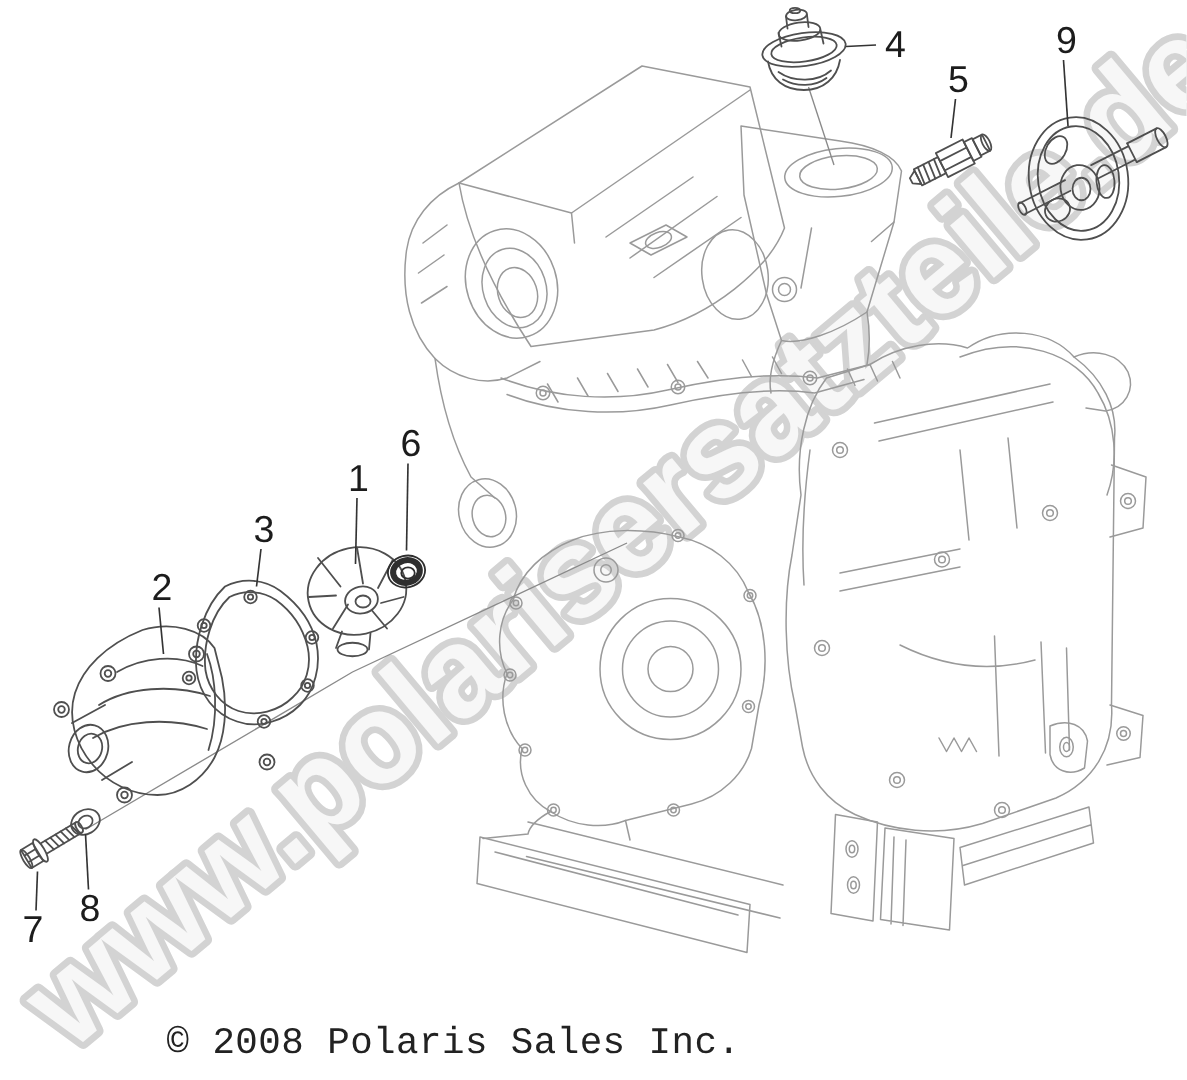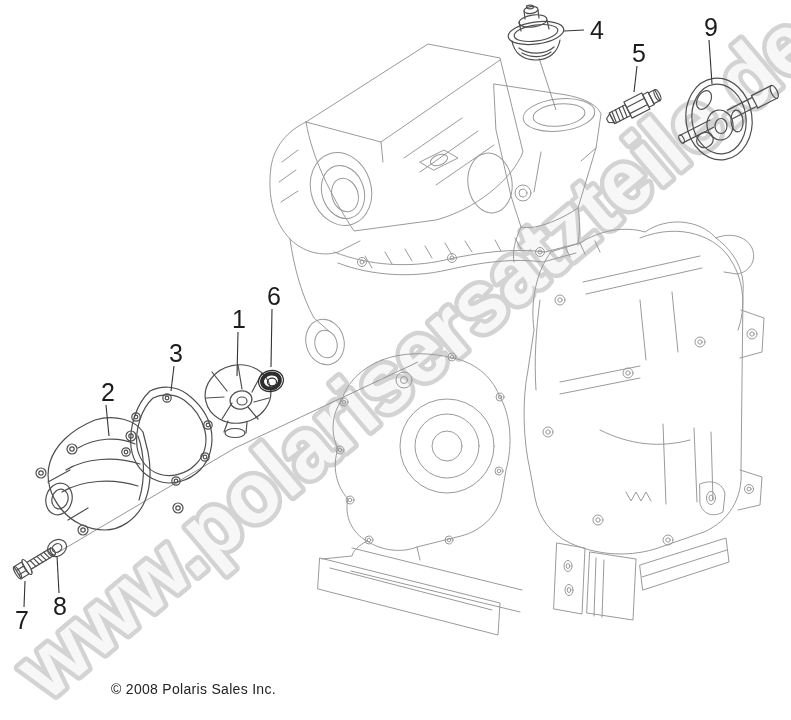--- a/index.html
+++ b/index.html
@@ -34,22 +34,23 @@
     font-family:"Liberation Sans", sans-serif;
     font-weight:bold;font-size:86px;
     fill:var(--watermark-fill,#f7f7f7);
     stroke:var(--watermark-outline,#d3d3d3);
     stroke-width:9;paint-order:stroke;
     stroke-linejoin:round;stroke-linecap:round;
     text-anchor:middle;dominant-baseline:central;
   }
   .copyright{
     position:absolute;left:111px;top:681px;
-    font-size:14px;letter-spacing:0.3px;
+    font-size:25px;letter-spacing:0.3px;
     color:var(--copyright-text,#222);
+    font-family:Liberation Mono, monospace;
   }
 </style>
 </head>
 <body>
 
 <div class="stage">
   <svg width="791" height="720" viewBox="0 0 791 720">
 
     <text class="watermark" x="415" y="355" transform="rotate(-40 415 355)" textLength="1010" lengthAdjust="spacingAndGlyphs">www.polarisersatzteile.de</text>
 

